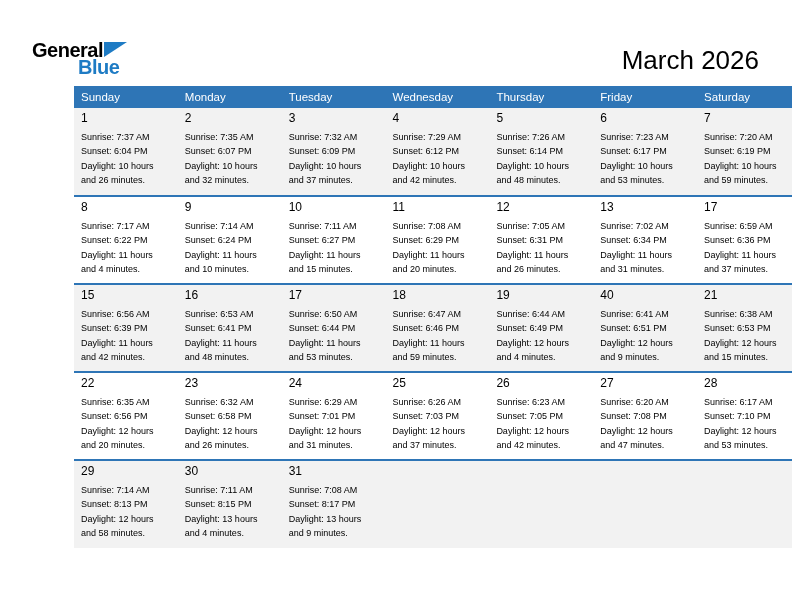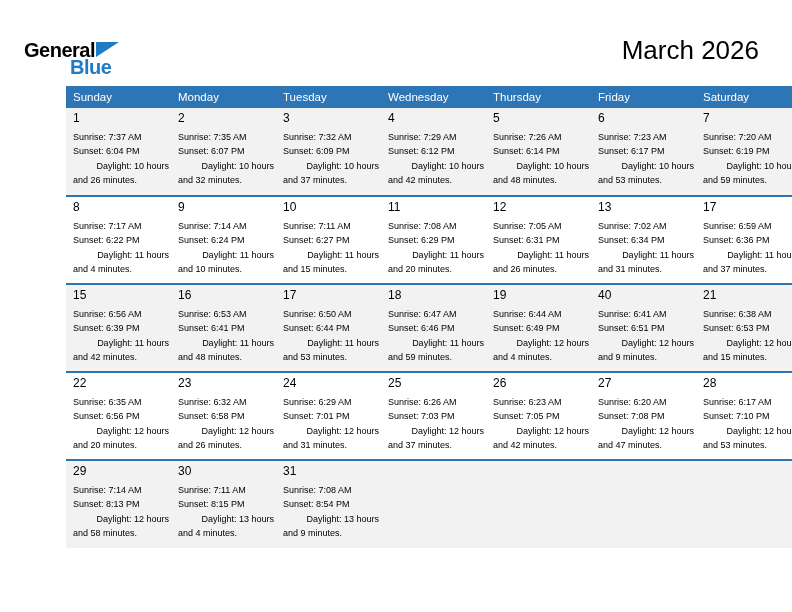--- a/index.html
+++ b/index.html
@@ -10,44 +10,44 @@
     --logo-blue:#1E7BC4;
     --logo-black:#000000;
   }
   *{box-sizing:border-box;}
   html,body{margin:0;padding:0;}
   body{
     width:792px;height:612px;overflow:hidden;
     background:#ffffff;color:#000;
     font-family:"Liberation Sans", sans-serif;
   }
-  .page{padding:36px 33px 0 24px;}
+  .page{padding:36px 33px 0 32px;}
   .top{display:flex;justify-content:space-between;align-items:flex-start;margin-bottom:9px;}
   .logo{line-height:1;padding-top:4px;}
   .logo-row{display:flex;align-items:flex-start;}
   .logo-general{font-size:20px;font-weight:700;color:var(--logo-black);letter-spacing:-0.5px;}
   .logo-tri{margin-left:1px;margin-top:2px;color:var(--logo-blue);}
   .logo-blue{font-size:20px;font-weight:700;color:var(--logo-blue);margin-left:46px;margin-top:-3px;letter-spacing:-0.5px;}
-  .titles{text-align:right;}
+  .titles{text-align:right;margin-top:10px;}
   .month-title{font-size:26px;color:#000;line-height:1.1;}
   .location{font-size:13.5px;color:#404040;margin-top:13px;}
   table.cal{width:100%;border-collapse:collapse;table-layout:fixed;margin-left:42px;}
   .cal thead th{
     background:var(--header-bg);color:var(--header-text);
     font-weight:400;font-size:11.5px;text-align:left;
     padding:5px 2px 5px 7px;
   }
   .cal tbody tr{border-top:2px solid var(--accent);}
   .cal tbody tr:first-child{border-top:0;}
   .cal tbody tr.shaded{background:var(--row-shade);}
   .cal tbody tr.plain{background:#ffffff;}
   .cal tbody td{vertical-align:top;height:88px;padding:3px 2px 4px 7px;}
   .day-num{font-size:12px;margin-bottom:6px;}
   .day-info div{font-size:9px;line-height:1.5;}
-  .day-info .dl1{margin-top:2px;text-align:right;}
+  .day-info .dl1{margin-top:2px;}
 </style>
 </head>
 <body>
 
 <div class="page">
   <div class="top">
     <div class="logo">
       <div class="logo-row">
         <span class="logo-general">General</span>
         <svg class="logo-tri" width="23" height="15" viewBox="0 0 23 15" aria-hidden="true">
@@ -350,21 +350,21 @@
               <div>Sunrise: 7:11 AM</div>
               <div>Sunset: 8:15 PM</div>
               <div class="dl1">Daylight: 13 hours</div>
               <div>and 4 minutes.</div>
             </div>
           </td>
           <td>
             <div class="day-num">31</div>
             <div class="day-info">
               <div>Sunrise: 7:08 AM</div>
-              <div>Sunset: 8:54 PM</div>
+              <div>Sunset: 8:17 PM</div>
               <div class="dl1">Daylight: 13 hours</div>
               <div>and 9 minutes.</div>
             </div>
           </td>
           <td></td>
           <td></td>
           <td></td>
           <td></td>
         </tr>
       </tbody>

